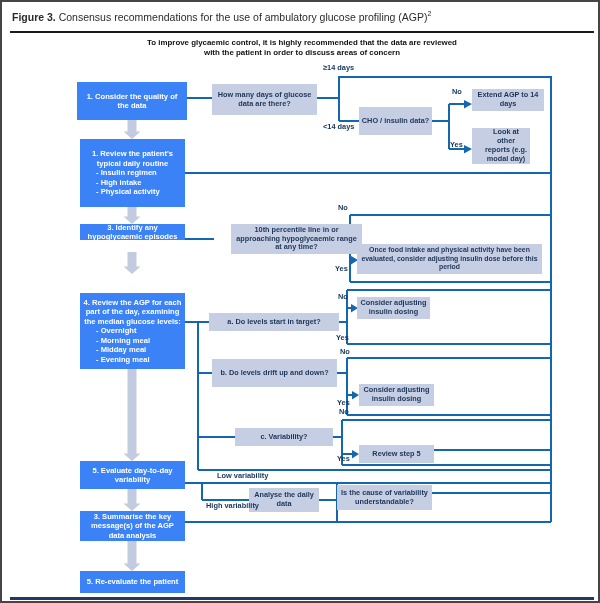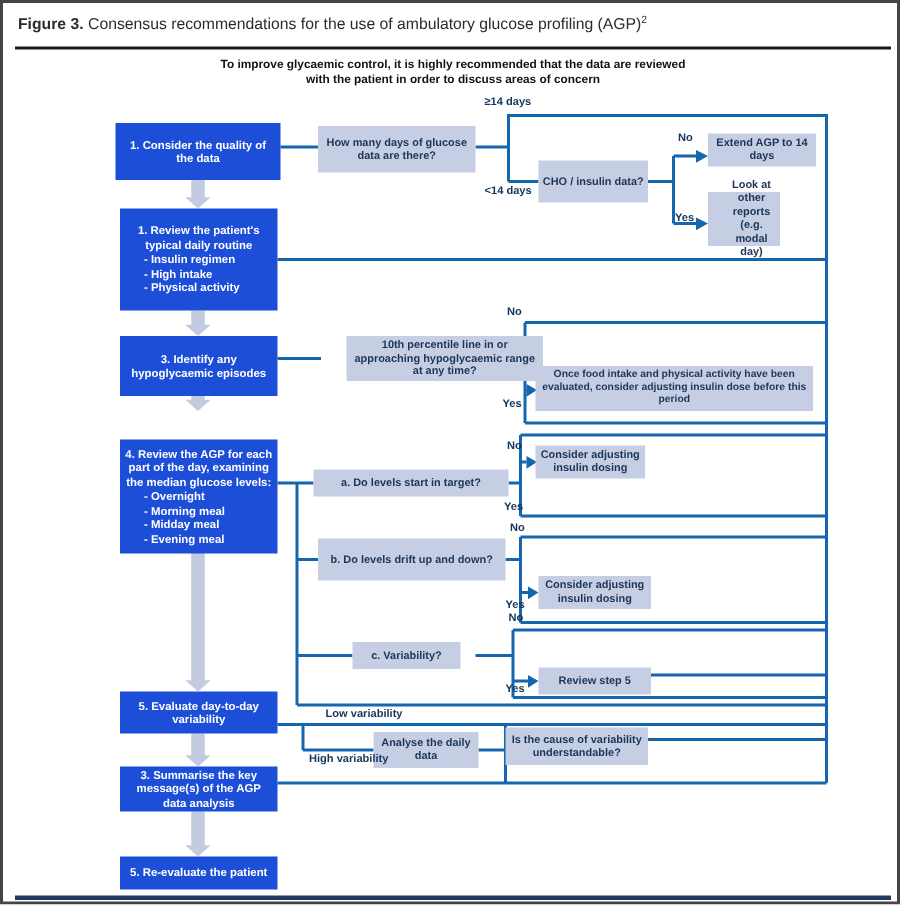--- a/index.html
+++ b/index.html
@@ -9,21 +9,21 @@
     font-family:"Liberation Sans","DejaVu Sans",sans-serif;
   }
   .abs{position:absolute;}
   #title{left:10px;top:8px;font-size:10.5px;color:#2b2b2b;}
   #title b{font-weight:bold;}
   #rule-top{left:8px;top:29px;width:584px;height:2px;background:#1a1a1a;}
   #rule-bottom{left:8px;top:595px;width:584px;height:2.5px;background:#223a63;}
   #subtitle{left:0;top:36px;width:600px;text-align:center;font-size:7.9px;
     font-weight:bold;color:#111;line-height:1.3;}
   .dark-box{
-    background:#1d4ed8;color:#ffffff;font-weight:bold;font-size:7.6px;
+    background:#3b82f6;color:#ffffff;font-weight:bold;font-size:7.6px;
     line-height:1.24;display:flex;flex-direction:column;justify-content:center;
     text-align:center;box-sizing:border-box;padding:2px 3px;
   }
   .dark-box .bullets{text-align:left;padding-left:13px;}
   .light-box{
     background:#c6cee4;color:#1c3557;font-weight:bold;font-size:7.3px;
     line-height:1.22;display:flex;flex-direction:column;justify-content:center;
     text-align:center;box-sizing:border-box;padding:1px 2px;
   }
   .light-box.small-text{font-size:6.9px;}
@@ -126,21 +126,21 @@
 
   <div class="abs dark-box" style="left:78px;top:137px;width:105px;height:68px;">
     <div>1. Review the patient's typical daily routine</div>
     <div class="bullets">
       <div>- Insulin regimen</div>
       <div>- High intake</div>
       <div>- Physical activity</div>
     </div>
   </div>
 
-  <div class="abs dark-box" style="left:78px;top:222px;width:105px;height:40px;">
+  <div class="abs dark-box" style="left:78px;top:222px;width:105px;height:16px;">
     <div>3. Identify any hypoglycaemic episodes</div>
   </div>
 
   <div class="abs dark-box" style="left:78px;top:272px;width:105px;height:76px;margin-top:19px;">
     <div>4. Review the AGP for each part of the day, examining the median glucose levels:</div>
     <div class="bullets">
       <div>- Overnight</div>
       <div>- Morning meal</div>
       <div>- Midday meal</div>
       <div>- Evening meal</div>
@@ -158,35 +158,35 @@
   <div class="abs dark-box" style="left:78px;top:569px;width:105px;height:22px;">
     <div>5. Re-evaluate the patient</div>
   </div>
 
   <div class="abs light-box" style="left:210px;top:82px;width:105px;height:31px;">How many days of glucose data are there?</div>
 
   <div class="abs light-box" style="left:357px;top:105px;width:73px;height:28px;">CHO / insulin data?</div>
 
   <div class="abs light-box" style="left:470px;top:87px;width:72px;height:22px;">Extend AGP to 14 days</div>
 
-  <div class="abs light-box" style="left:470px;top:126px;width:48px;height:36px;padding-left:12px;">Look at other reports (e.g. modal day)</div>
+  <div class="abs light-box" style="left:470px;top:126px;width:58px;height:36px;padding-left:12px;">Look at other reports (e.g. modal day)</div>
 
   <div class="abs light-box" style="left:229px;top:222px;width:131px;height:30px;">10th percentile line in or approaching hypoglycaemic range at any time?</div>
 
   <div class="abs light-box small-text" style="left:355px;top:242px;width:185px;height:30px;">Once food intake and physical activity have been evaluated, consider adjusting insulin dose before this period</div>
 
   <div class="abs light-box" style="left:355px;top:295px;width:73px;height:22px;">Consider adjusting insulin dosing</div>
 
   <div class="abs light-box" style="left:207px;top:311px;width:130px;height:18px;">a. Do levels start in target?</div>
 
   <div class="abs light-box" style="left:210px;top:357px;width:125px;height:28px;">b. Do levels drift up and down?</div>
 
   <div class="abs light-box" style="left:357px;top:382px;width:75px;height:22px;">Consider adjusting insulin dosing</div>
 
-  <div class="abs light-box" style="left:233px;top:426px;width:72px;height:18px;">c. Variability?</div>
+  <div class="abs light-box" style="left:233px;top:426px;width:98px;height:18px;">c. Variability?</div>
 
   <div class="abs light-box" style="left:357px;top:443px;width:75px;height:18px;">Review step 5</div>
 
   <div class="abs light-box" style="left:335px;top:483px;width:95px;height:25px;">Is the cause of variability understandable?</div>
 
   <div class="abs light-box" style="left:247px;top:486px;width:70px;height:24px;">Analyse the daily data</div>
 
   <div class="abs lbl" style="left:321px;top:62px;">≥14 days</div>
   <div class="abs lbl" style="left:321px;top:121px;">&lt;14 days</div>
   <div class="abs lbl" style="left:450px;top:86px;">No</div>

